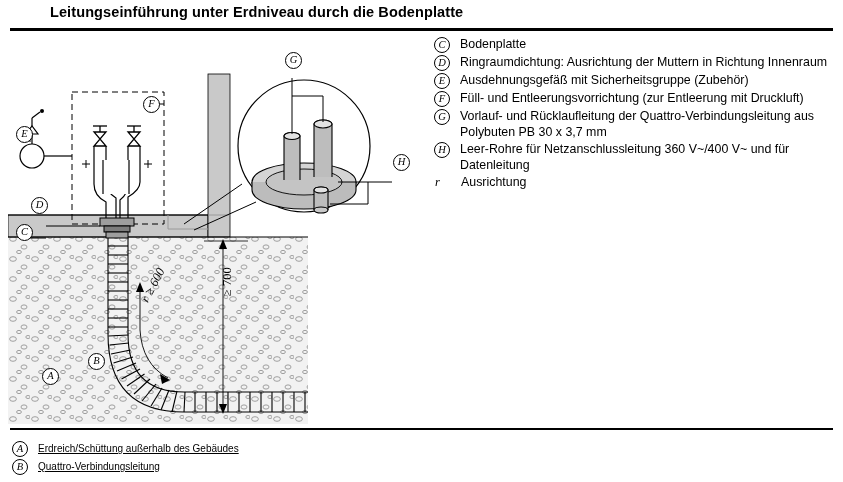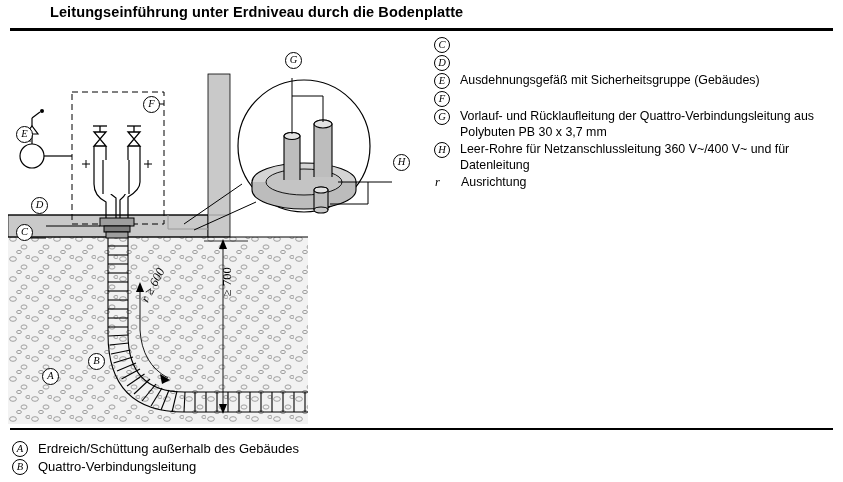--- a/index.html
+++ b/index.html
@@ -89,21 +89,21 @@
     line-height: 16px;
     flex: 1;
   }
 
   .bottom-legend {
     position: absolute;
     left: 10px;
     top: 440px;
     width: 420px;
   }
-  .bottom-legend .legend-text { font-size: 13px; line-height: 17px; }
+  .bottom-legend .legend-text { font-size: 10px; line-height: 17px; text-decoration: underline; }
 
   
   .figure {
     position: absolute;
     left: 8px;
     top: 34px;
     width: 420px;
     height: 390px;
   }
   svg { display: block; }
@@ -298,30 +298,33 @@
     <div class="lbl" style="left:34px; top:334px;">A</div>
     <div class="lbl" style="left:80px; top:319px;">B</div>
 
     <div style="position:absolute; left:130px; top:264px; font-size:12.5px; font-family:'Liberation Serif',serif; font-style:italic; transform:rotate(-62deg); transform-origin:left top; white-space:nowrap;">r ≥ 600</div>
     <div style="position:absolute; left:212px; top:262px; font-size:12.5px; font-family:'Liberation Serif',serif; transform:rotate(-90deg); transform-origin:left top; white-space:nowrap;">≥ 700</div>
   </div>
 
   <div class="legend">
     <div class="legend-row">
       <div class="key"><span class="circ">C</span></div>
+      <div class="legend-text">Bodenplatte</div>
     </div>
     <div class="legend-row">
       <div class="key"><span class="circ">D</span></div>
+      <div class="legend-text">Ringraumdichtung: Ausrichtung der Muttern in Richtung Innenraum</div>
     </div>
     <div class="legend-row">
       <div class="key"><span class="circ">E</span></div>
-      <div class="legend-text">Ausdehnungsgefäß mit Sicherheitsgruppe (Gebäudes)</div>
+      <div class="legend-text">Ausdehnungsgefäß mit Sicherheitsgruppe (Zubehör)</div>
     </div>
     <div class="legend-row">
       <div class="key"><span class="circ">F</span></div>
+      <div class="legend-text">Füll- und Entleerungsvorrichtung (zur Entleerung mit Druckluft)</div>
     </div>
     <div class="legend-row">
       <div class="key"><span class="circ">G</span></div>
       <div class="legend-text">Vorlauf- und Rücklaufleitung der Quattro-Verbindungsleitung aus Polybuten PB 30 x 3,7 mm</div>
     </div>
     <div class="legend-row">
       <div class="key"><span class="circ">H</span></div>
       <div class="legend-text">Leer-Rohre für Netzanschlussleitung 360 V~/400 V~ und für Datenleitung</div>
     </div>
     <div class="legend-row">

